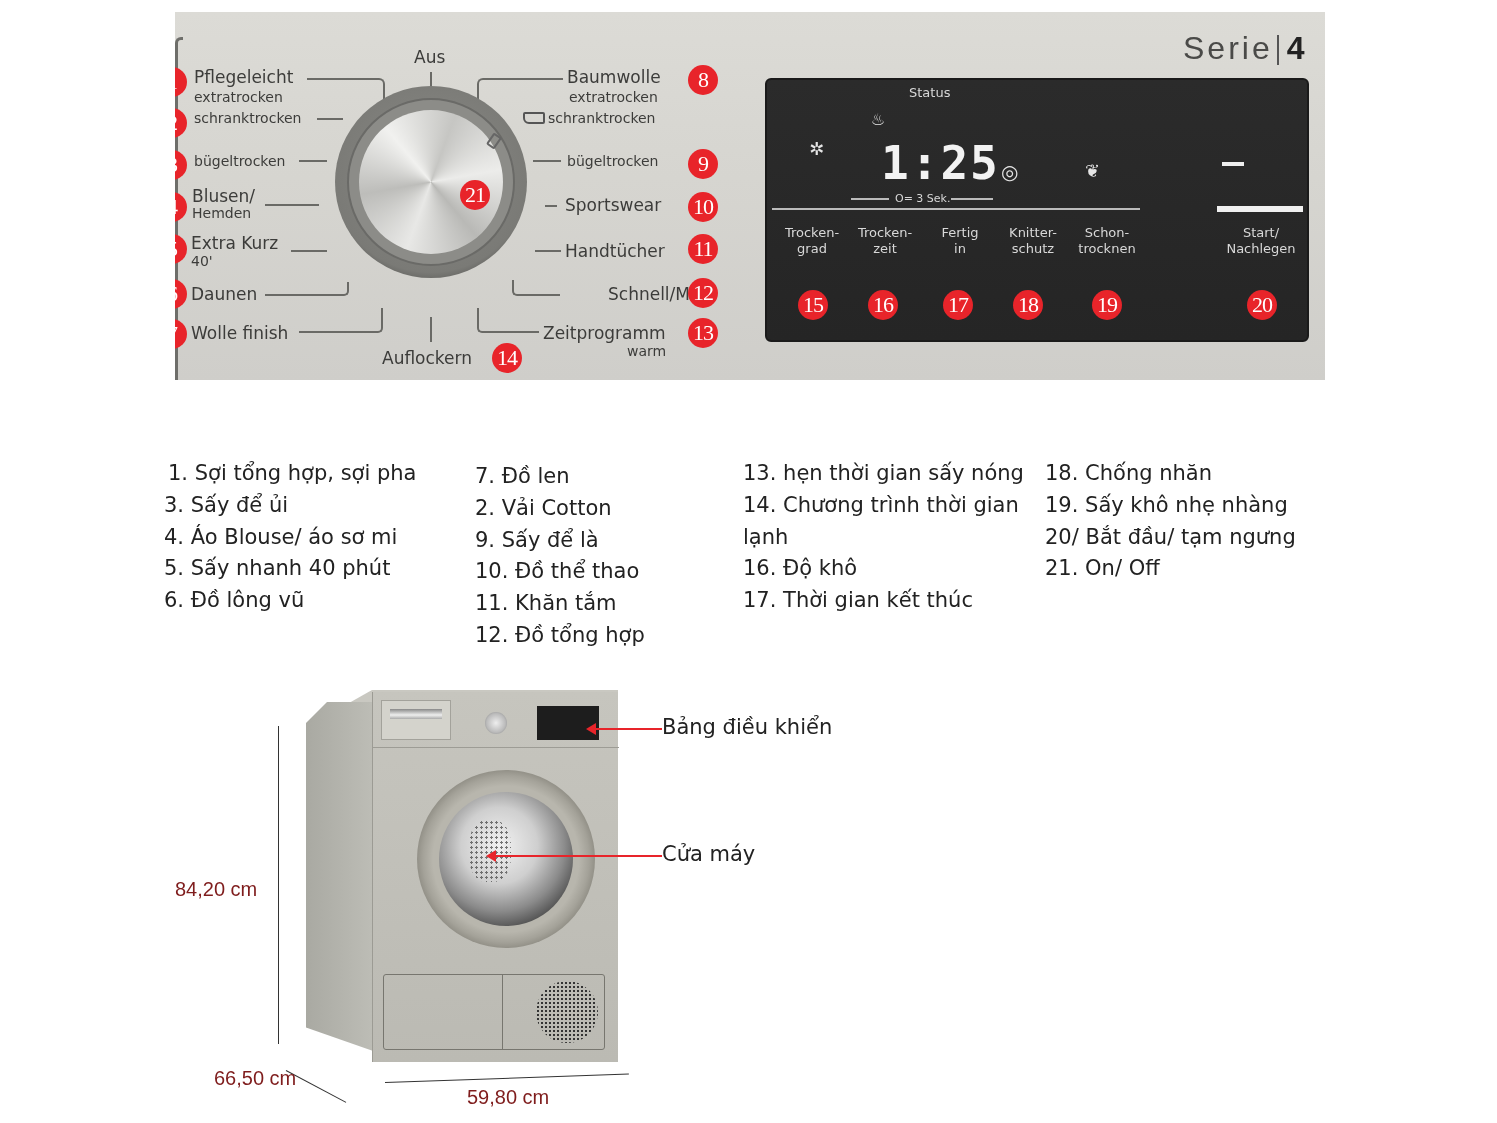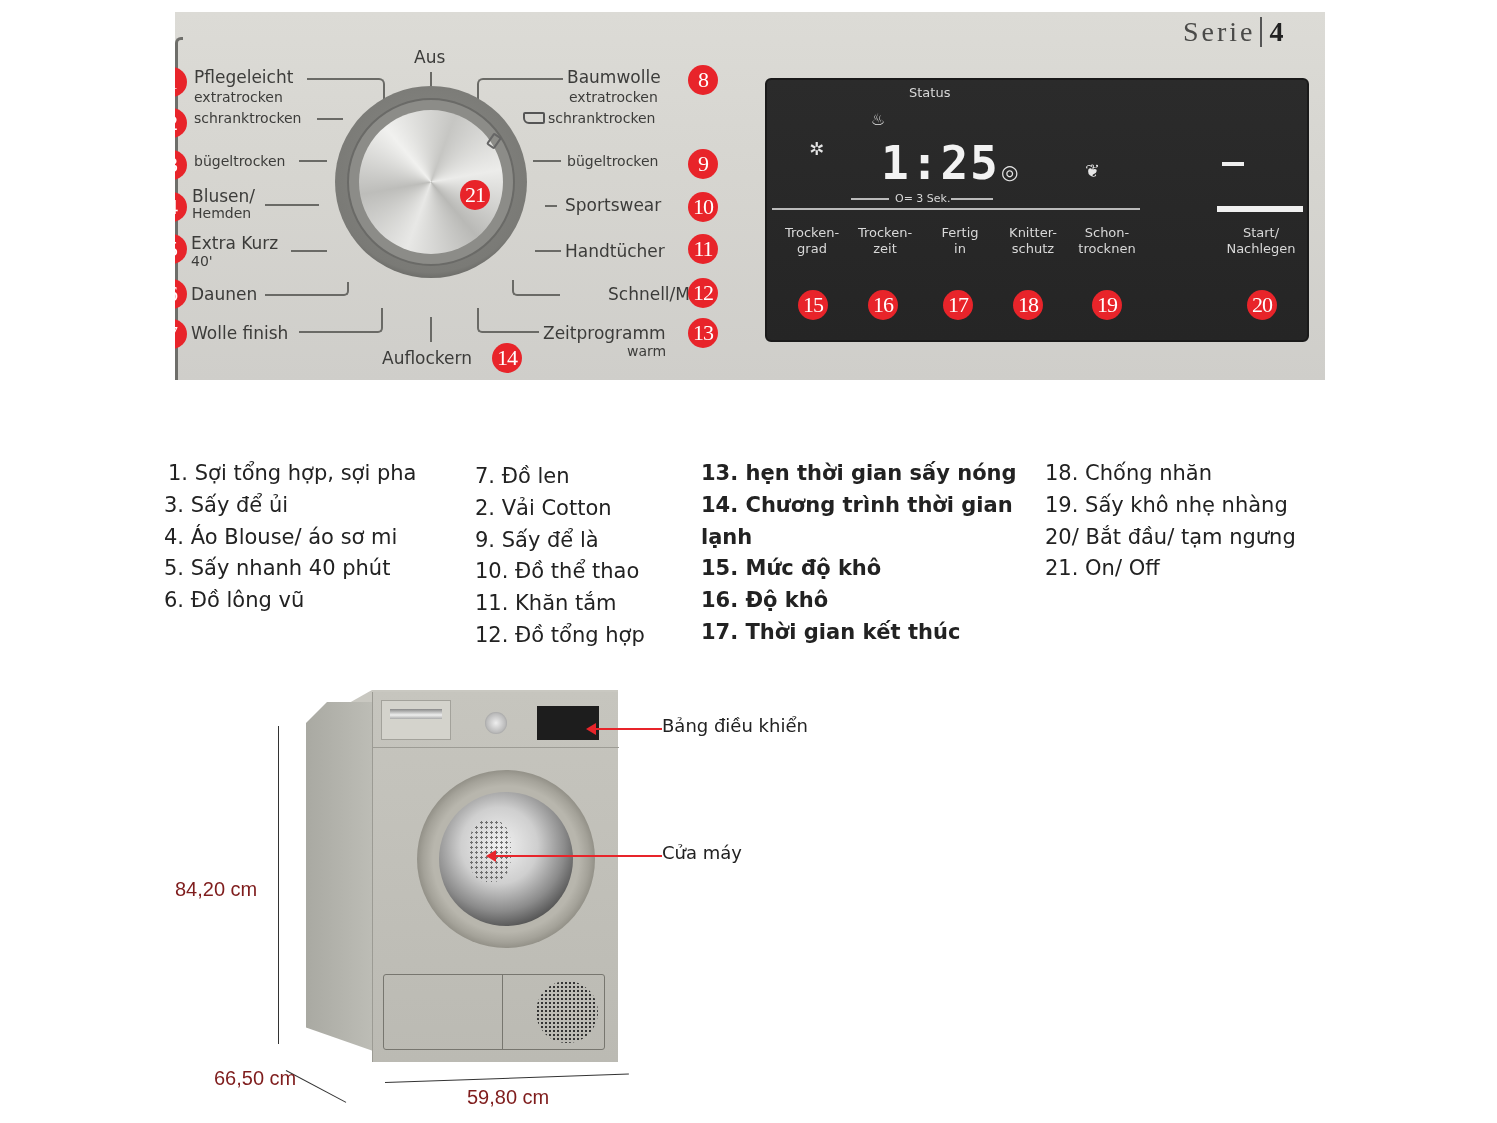--- a/index.html
+++ b/index.html
@@ -6,21 +6,21 @@
   html, body { width: 1497px; height: 1123px; background: #ffffff; overflow: hidden; }
   body { position: relative; font-family: "Liberation Sans", "DejaVu Sans", sans-serif; color: #1f1f1f; }
 
   
   .panel {
     position: absolute; left: 175px; top: 12px; width: 1150px; height: 368px;
     background: linear-gradient(180deg, #dcdbd6 0%, #d6d5d0 45%, #cfceca 100%);
     overflow: hidden;
   }
   .panel-edge { position: absolute; left: 0; top: 25px; width: 8px; height: 343px; border-left: 3px solid #6e6e6a; border-top: 3px solid #6e6e6a; border-top-left-radius: 6px; }
-  .serie { position: absolute; left: 1008px; top: 4px; font-size: 28px; letter-spacing: 3px; color: #4a4a48; font-family: Liberation Serif, serif; }
+  .serie { position: absolute; left: 1008px; top: 18px; font-size: 32px; letter-spacing: 3px; color: #4a4a48; font-family: Liberation Sans, sans-serif; }
   .serie .sep { display: inline-block; width: 2px; height: 30px; background: #555; vertical-align: -6px; margin: 0 8px 0 4px; }
   .serie b { color: #222; letter-spacing: 0; }
 
   .lbl { position: absolute; color: #3c3c3a; font-family: "DejaVu Sans", sans-serif; white-space: nowrap; line-height: 1; }
   .lbl.big { font-size: 17px; }
   .lbl.sm { font-size: 14px; }
   .line { position: absolute; background: #6a6a66; }
   .bracket { position: absolute; border-color: #6a6a66; border-style: solid; }
 
   .knob-outer {
@@ -75,21 +75,21 @@
     background: radial-gradient(circle at 45% 40%, #f2f2f2 0%, #cfcfcf 35%, #8b8b8b 60%, #454545 80%, #2f2f2f 100%); }
   .door-dots { position: absolute; left: 30px; top: 28px; width: 42px; height: 62px; border-radius: 40%;
     background-image: radial-gradient(circle, #555 1.2px, transparent 1.4px); background-size: 5px 5px; opacity: .8; }
   .plinth { position: absolute; left: 10px; top: 282px; width: 222px; height: 76px; border: 1px solid #77766f; border-radius: 3px; }
   .plinth-div { position: absolute; left: 118px; top: 0; width: 1px; height: 100%; background: #77766f; }
   .vent { position: absolute; left: 152px; top: 6px; width: 62px; height: 62px; border-radius: 50%;
     background-image: radial-gradient(circle, #333 1.3px, transparent 1.5px); background-size: 4px 4px; }
 
   .arrow { position: absolute; height: 2px; background: #e8242a; }
   .arrow::before { content: ""; position: absolute; left: -2px; top: -5px; border-right: 10px solid #e8242a; border-top: 6px solid transparent; border-bottom: 6px solid transparent; }
-  .callout { position: absolute; font-family: "DejaVu Sans", sans-serif; font-size: 18px; color: #222; white-space: nowrap; }
+  .callout { position: absolute; font-family: "DejaVu Sans", sans-serif; font-size: 21px; color: #222; white-space: nowrap; }
   .dim { position: absolute; font-family: "Liberation Sans", sans-serif; font-size: 20px; color: #7f1d1d; white-space: nowrap; }
   .dimline { position: absolute; background: #333; }
 </style>
 </head>
 <body>
 
 <div class="panel">
   <div class="panel-edge"></div>
 
   <div class="serie">
@@ -228,25 +228,24 @@
   <div style="margin-left:-4px">6. Đồ lông vũ</div>
 </div>
 <div class="legend-col" style="left:475px;top:461px;">
   <div>7. Đồ len</div>
   <div>2. Vải Cotton</div>
   <div>9. Sấy để là</div>
   <div>10. Đồ thể thao</div>
   <div>11. Khăn tắm</div>
   <div>12. Đồ tổng hợp</div>
 </div>
-<div class="legend-col" style="left:701px;font-weight:bold;">
+<div class="legend-col" style="left:743px;">
   <div>13. hẹn thời gian sấy nóng</div>
   <div>14. Chương trình thời gian</div>
   <div>lạnh</div>
-  <div>15. Mức độ khô</div>
   <div>16. Độ khô</div>
   <div>17. Thời gian kết thúc</div>
 </div>
 <div class="legend-col" style="left:1045px;">
   <div>18. Chống nhăn</div>
   <div>19. Sấy khô nhẹ nhàng</div>
   <div>20/ Bắt đầu/ tạm ngưng</div>
   <div>21. On/ Off</div>
 </div>
 

